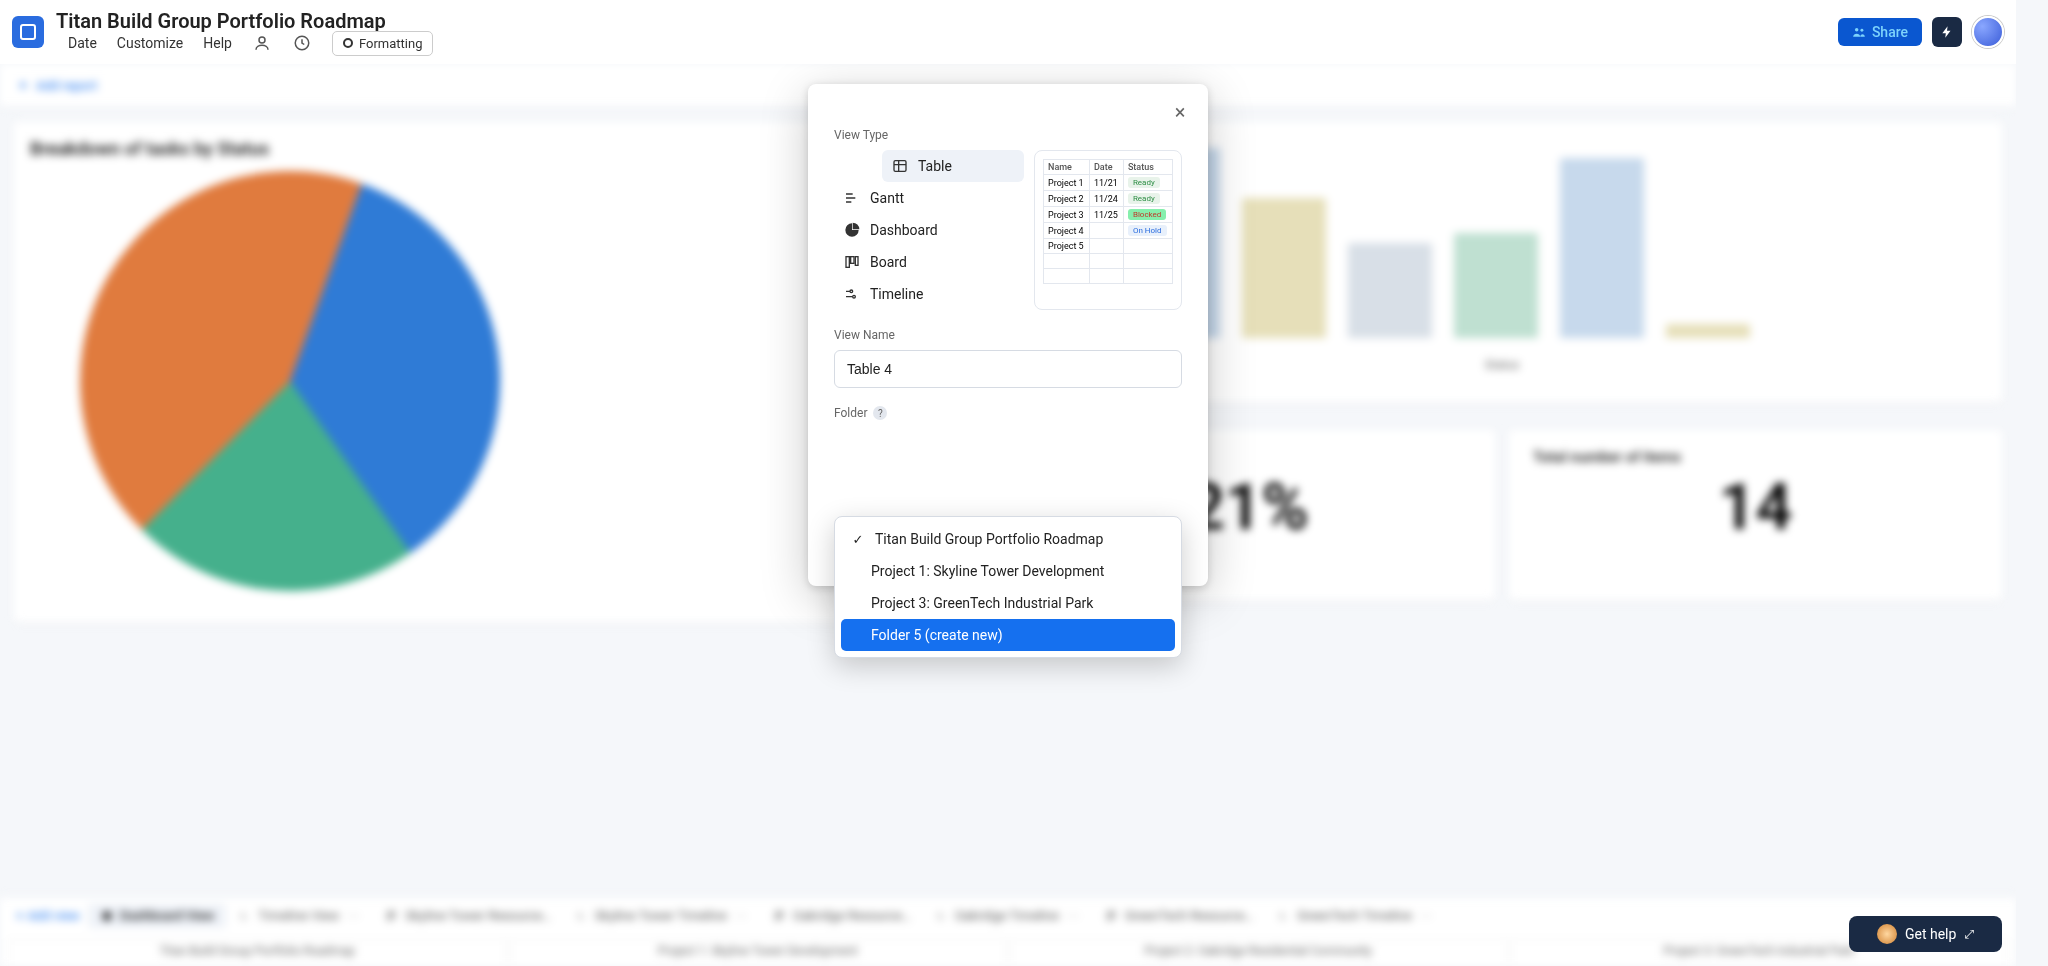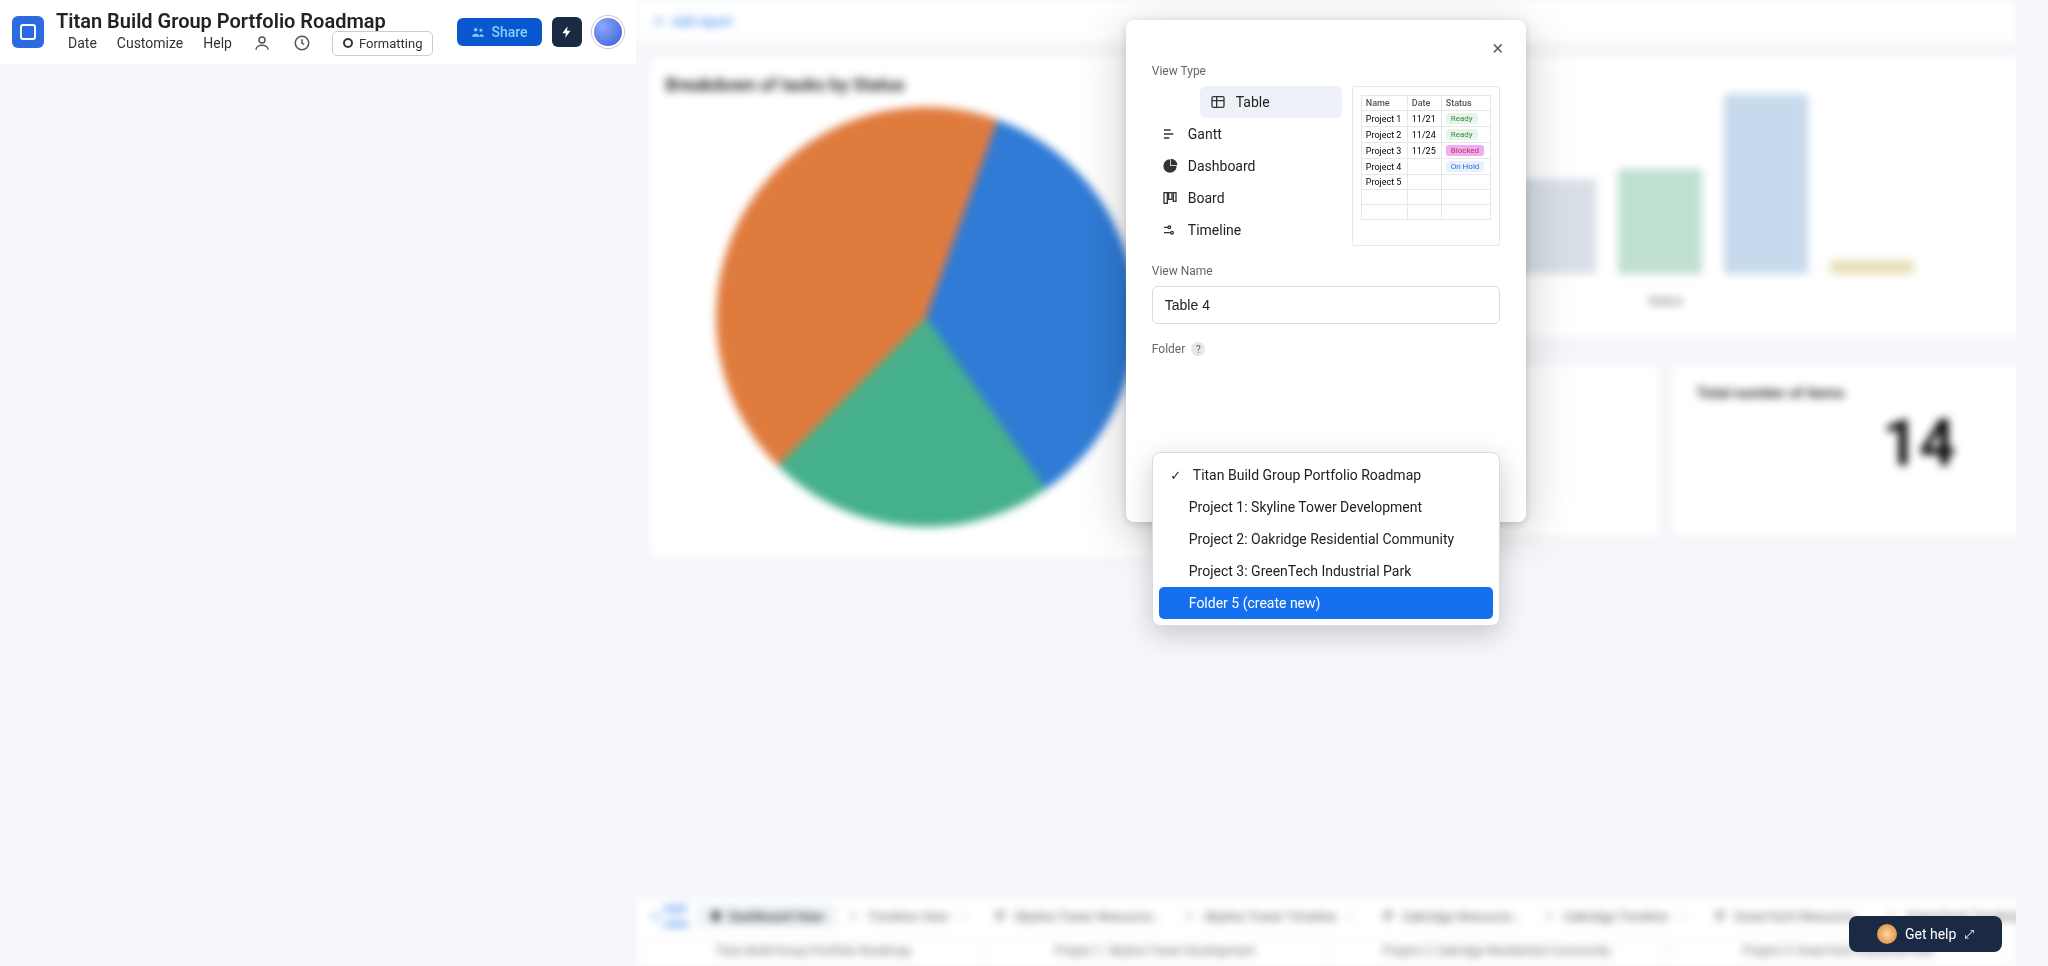--- a/index.html
+++ b/index.html
@@ -1,18 +1,18 @@
 <!DOCTYPE html>
 <html><head>
   <meta charset="utf-8">
   <style>
     * { box-sizing: border-box; margin: 0; padding: 0; }
     html, body { width: 100%; height: 100%; font-family: -apple-system, BlinkMacSystemFont, "Segoe UI", Roboto, Arial, sans-serif; background: #f5f7fa; overflow: hidden; }
 
-    .app { width: 2016px; height: 966px; position: relative; display: flex; flex-direction: row; }
+    .app { width: 2016px; height: 966px; position: relative; display: flex; flex-direction: column; }
 
     
     .header { height: 64px; display: flex; align-items: center; padding: 0 12px; background: #fff; gap: 12px; }
     .app-logo { width: 32px; height: 32px; background: #2a6cdf; border-radius: 6px; position: relative; display:flex;align-items:center;justify-content:center; }
     .app-logo::after { content:""; width:12px;height:12px;border:2px solid #fff;border-radius:3px; }
     .doc-title { font-size: 20px; font-weight: 600; color: #222; }
     .menu-bar { display:flex; align-items:center; gap:20px; font-size:14px; color:#333; margin-left:0; }
     .menu-item { cursor:pointer; }
     .hicon { width:20px; height:20px; color:#555; display:flex; align-items:center; justify-content:center; font-size:16px; }
     .formatting-btn { display:flex; align-items:center; gap:6px; padding:4px 10px; border:1px solid #ccc; border-radius:5px; font-size:13px; color:#333; background:#fff; }
@@ -74,27 +74,27 @@
     .modal-backdrop { position:absolute; inset:0; display:flex; align-items:flex-start; justify-content:center; }
     .modal { width: 400px; background:#fff; border-radius:8px; box-shadow:0 12px 48px rgba(0,0,0,.22), 0 2px 8px rgba(0,0,0,.15); padding:26px 26px 160px 26px; margin-top:20px; position:relative; }
     .modal-title{font-size:20px;font-weight:600;color:#222;}
     .modal-close{position:absolute;top:16px;right:16px;width:24px;height:24px;display:flex;align-items:center;justify-content:center;color:#666;font-size:20px;cursor:pointer;}
     .section-label{font-size:12px;color:#666;margin-top:18px;margin-bottom:8px;}
     .viewtype-row{display:grid;grid-template-columns:190px 1fr;gap:10px;}
     .viewtype-options{display:flex;flex-direction:column;}
     .vt-item{display:flex;align-items:center;gap:10px;padding:8px 10px;border-radius:6px;font-size:14px;color:#222;cursor:pointer;}
     .vt-item.active{background:#eef2f8;margin-left:48px;}
     .vt-icon{width:16px;height:16px;display:inline-flex;align-items:center;justify-content:center;color:#333;}
-    .preview-box{border:1px solid #e3e7ee;border-radius:2px;padding:8px;font-size:9px;height:160px;}
+    .preview-box{border:1px solid #e3e7ee;border-radius:8px;padding:8px;font-size:9px;height:160px;}
     .preview-box table{width:100%;border-collapse:collapse;}
     .preview-box th,.preview-box td{border:1px solid #e3e7ee;padding:2px 4px;text-align:left;}
     .preview-box th{color:#555;font-weight:500;}
     .status-chip{display:inline-block;padding:1px 5px;border-radius:3px;font-size:8px;}
     .chip-ready{background:#e8f3ea;color:#2f8f46;}
-    .chip-blocked{background:#f0abfc;color:#c0392b;}
+    .chip-blocked{background:#86efac;color:#c0392b;}
     .chip-hold{background:#e8f0fb;color:#2a6cdf;}
 
     .text-input{width:100%;border:1px solid #d6dbe3;border-radius:6px;padding:10px 12px;font-size:14px;color:#222;outline:none;}
 
     .folder-label-wrap{display:flex;align-items:center;gap:6px;margin-top:18px;margin-bottom:6px;}
     .help-q{width:14px;height:14px;border-radius:50%;background:#e3e7ee;color:#666;font-size:10px;display:inline-flex;align-items:center;justify-content:center;}
 
     
     .dropdown-pop{position:absolute;left:26px;right:26px;top:432px;background:#fff;border:1px solid #d6dbe3;border-radius:8px;box-shadow:0 8px 28px rgba(0,0,0,.20);padding:6px;}
     .dd-item{display:flex;align-items:center;gap:10px;padding:8px 10px;font-size:14px;color:#222;border-radius:5px;cursor:pointer;}
@@ -407,23 +407,20 @@
         
         <div class="dropdown-pop" id="folder-dd">
             <div class="dd-item">
               <span class="dd-check">✓</span>
               <span>Titan Build Group Portfolio Roadmap</span>
             </div>
             <div class="dd-item indent">
               <span>Project 1: Skyline Tower Development</span>
             </div>
             <div class="dd-item indent">
-              <span>Project 2: Oakridge Residential Community</span>
-            </div>
-            <div class="dd-item indent">
               <span>Project 3: GreenTech Industrial Park</span>
             </div>
             <div class="dd-item indent selected">
               <span>Folder 5 (create new)</span>
             </div>
           </div>
       </div>
     </div>
 
     <div class="get-help">

